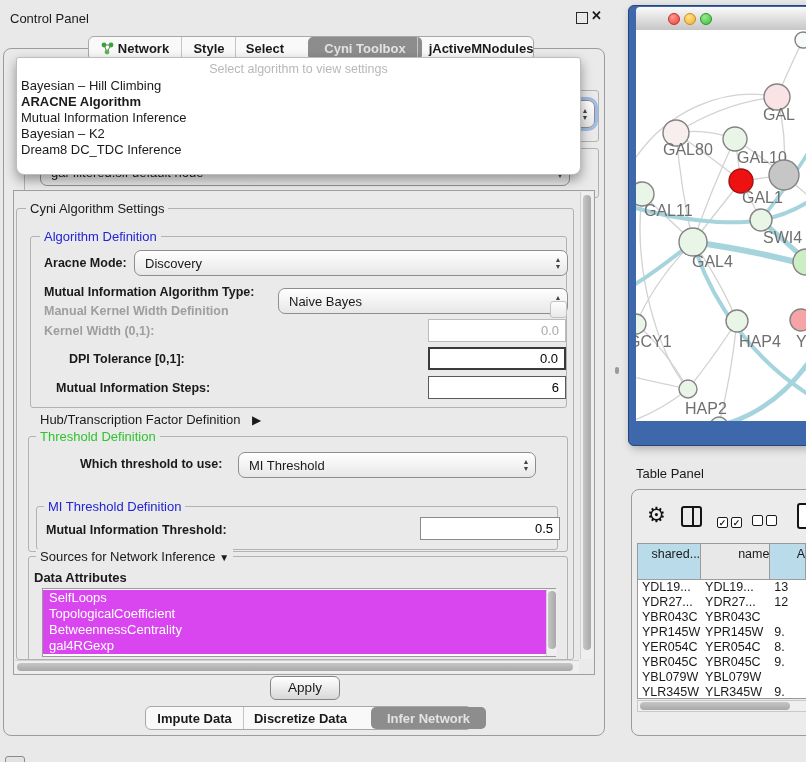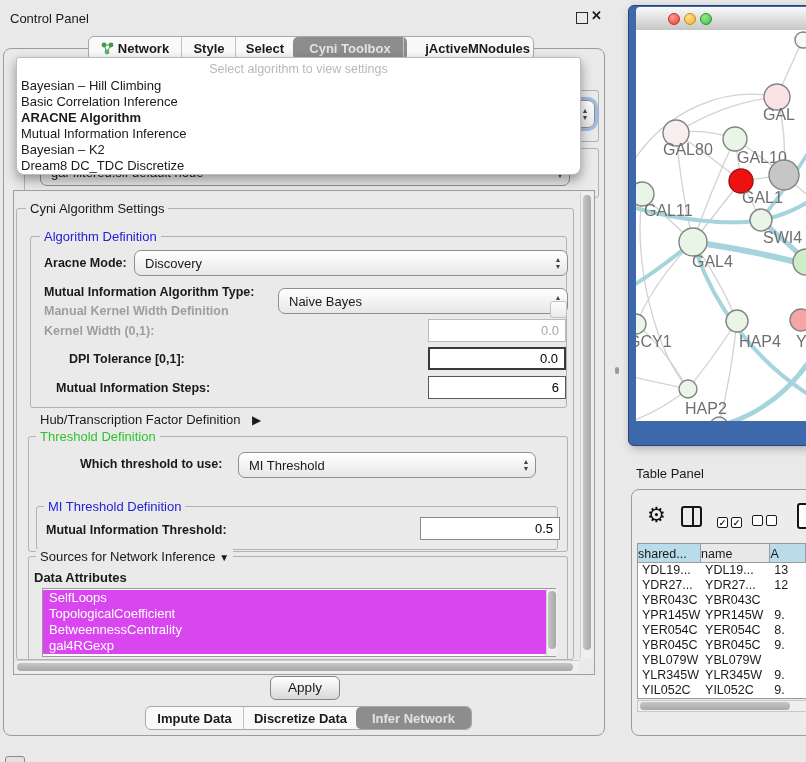--- a/index.html
+++ b/index.html
@@ -14,32 +14,32 @@
   .combo{position:absolute;border:1px solid #8e8e8e;border-radius:7px;
          background:linear-gradient(#ffffff,#e7e7e7);display:flex;align-items:center;font-size:13px;}
   .combo .val{padding-left:10px;flex:1;white-space:nowrap;overflow:hidden;}
   .combo .arr{width:18px;text-align:center;color:#444;font-size:7px;line-height:7px;}
   .fld{position:absolute;border:1px solid #9e9e9e;background:#fff;font-size:13px;
        text-align:right;padding:0 6px;font-family:"Liberation Sans",sans-serif;box-sizing:border-box;}
   .tabstrip{position:absolute;background:#f9f9f9;border:1px solid #a8a8a8;border-radius:6px;}
   .tab{position:absolute;top:0;height:100%;display:flex;align-items:center;justify-content:center;
        font-size:13px;font-weight:bold;white-space:nowrap;}
   .tab.sep{border-left:1px solid #c4c4c4;}
-  .tab.sel{background:#8d8d8d;color:#e3e3e3;border-radius:5px;border-left:none;}
+  .tab.sel{background:#8d8d8d;color:#e3e3e3;border-radius:5px;border-left:none;margin-left:15px;}
   .dd-item{height:16px;line-height:16px;font-size:13px;padding-left:4px;white-space:nowrap;}
   .dd-bold{font-weight:bold;}
   .li-item{height:16px;line-height:16px;font-size:13px;padding-left:6px;color:#fff;background:#d946ef;white-space:nowrap;}
   .sb-track{position:absolute;background:#efefef;}
   .sb-thumb{position:absolute;background:linear-gradient(90deg,#c6c6c6,#a8a8a8);border-radius:5px;}
   .sb-thumb.h{background:linear-gradient(#c6c6c6,#a8a8a8);}
   .t-row{display:flex;height:15px;line-height:15px;font-size:12.5px;}
   .t-c0{width:71px;padding-left:4px;box-sizing:border-box;overflow:hidden;}
   .t-c1{width:78px;padding-left:4px;box-sizing:border-box;overflow:hidden;}
   .t-c2{width:40px;padding-left:4px;box-sizing:border-box;overflow:hidden;}
-  .th{height:19px;line-height:20px;font-size:12.5px;text-align:left;border-right:1px solid #9c9c9c;
+  .th{height:36px;line-height:20px;font-size:12.5px;text-align:right;border-right:1px solid #9c9c9c;
       border-bottom:1px solid #9c9c9c;box-sizing:border-box;background:#e8e8e8;padding-left:0;}
   .cbx{display:inline-block;width:11px;height:11px;border:1.5px solid #1c1c1c;border-radius:2px;
        font-size:9px;line-height:11px;text-align:center;font-weight:bold;background:#fff;box-sizing:border-box;}
   .light{position:absolute;width:12px;height:12px;border-radius:50%;top:6px;}
 </style>
 </head>
 <body>
 
 <div id="root">
 
@@ -63,46 +63,45 @@
     </div>
     <div class="tab sep" style="left:92px;width:54px;">
         <span>Style</span>
       </div>
     <div class="tab sep" style="left:146px;width:58px;">
         <span>Select</span>
       </div>
     <div class="tab sel" style="left:204px;width:114px;">
         <span>Cyni Toolbox</span>
       </div>
-    <div class="tab sep" style="left:314px;width:126px;justify-content:flex-end;">
+    <div class="tab sep" style="left:328px;width:126px;">
         <span>jActiveMNodules</span>
       </div>
   </div>
 
   <div class="abs group" style="left:24px;top:90px;width:573px;height:50px;"></div>
   <div class="combo" style="left:34px;top:100px;width:559px;height:26px;box-shadow:0 0 0 3px rgba(96,148,222,.55);">
     <div class="val"></div>
     <div class="arr">▲<br>▼</div>
   </div>
   <div class="abs group" style="left:24px;top:148px;width:573px;height:48px;"></div>
   <div class="combo" style="left:40px;top:158px;width:528px;height:26px;">
     <div class="val">gal-filtered.sif default node</div>
     <div class="arr">▲<br>▼</div>
   </div>
 
   <div class="abs" style="left:16px;top:57px;width:563px;height:116px;background:#fff;border:1px solid #bdbdbd;
        border-radius:3px 3px 8px 8px;box-shadow:0 5px 12px rgba(0,0,0,.38);z-index:10;">
     <div style="height:16px;padding-top:4px;text-align:center;font-size:12.5px;color:#b8b8b8;">Select algorithm to view settings</div>
     <div>
         <div class="dd-item">Bayesian – Hill Climbing</div>
-        <div class="dd-item">Basic Correlation Inference</div>
         <div class="dd-item dd-bold">ARACNE Algorithm</div>
         <div class="dd-item">Mutual Information Inference</div>
         <div class="dd-item">Bayesian – K2</div>
-        <div class="dd-item">Dream8 DC_TDC Discretize</div>
+        <div class="dd-item">Dream8 DC_TDC Inference</div>
       </div>
   </div>
 
   <div class="abs" style="left:13px;top:190px;width:580px;height:483px;border:1px solid #9f9f9f;background:#eaeaea;"></div>
 
   <div class="abs group" style="left:16px;top:208px;width:556px;height:450px;"></div>
   <div class="gtitle" style="left:26px;top:201px;">Cyni Algorithm Settings</div>
 
   <div class="abs group" style="left:30px;top:236px;width:535px;height:170px;"></div>
   <div class="gtitle" style="left:40px;top:229px;color:#2222d6;">Algorithm Definition</div>

